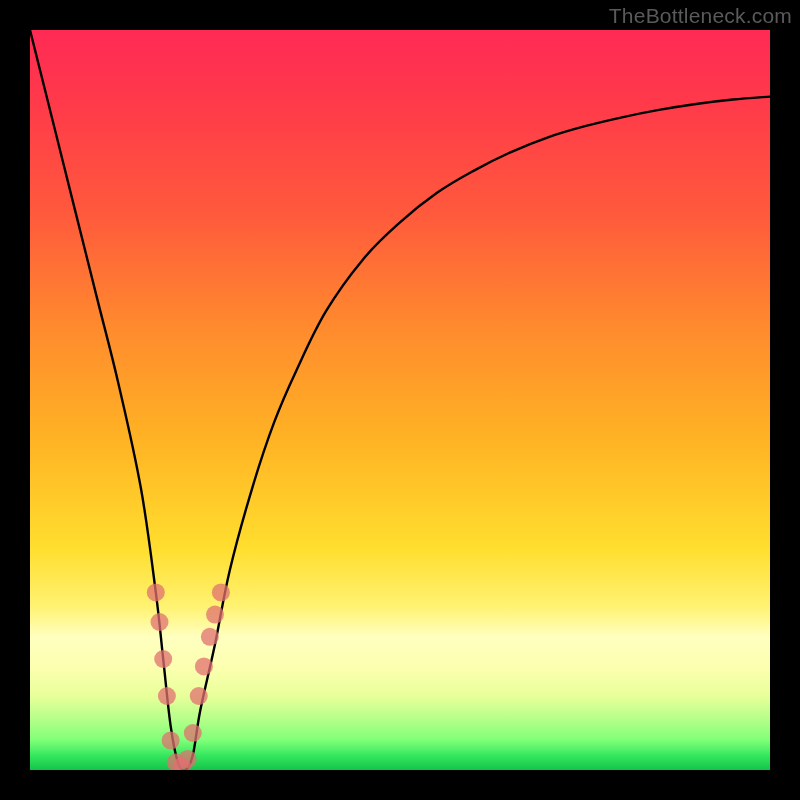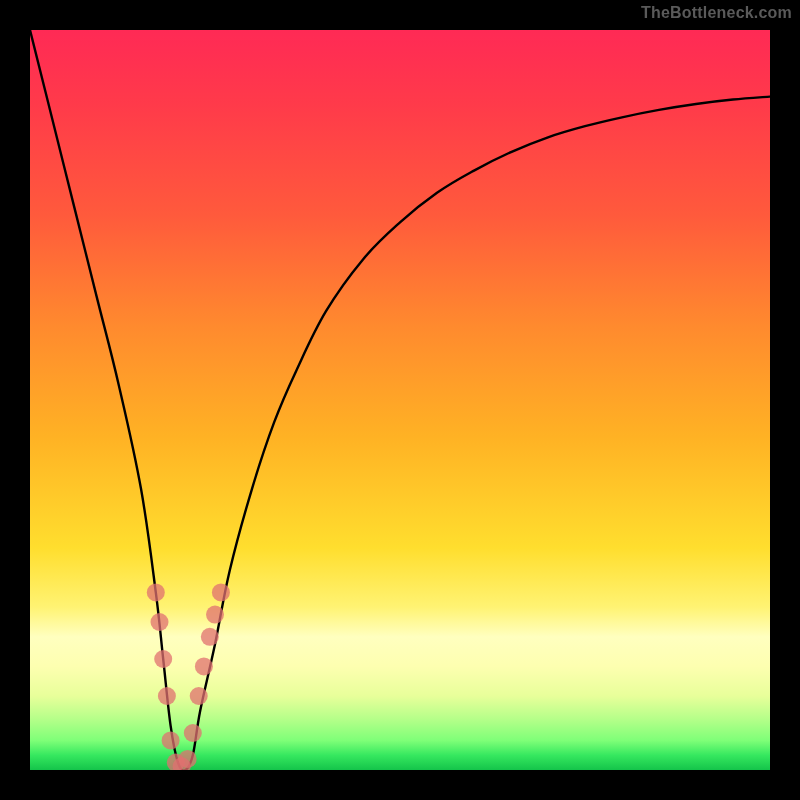--- a/index.html
+++ b/index.html
@@ -45,22 +45,22 @@
       #7fff78 96%,
       #36e85f 98%,
       #14c44a 100%
     );
   }
   .watermark {
     position: absolute;
     top: 4px;
     right: 8px;
     color: #5a5a5a;
-    font-size: 16px;
-    font-weight: 700;
+    font-size: 21px;
+    font-weight: 400;
     letter-spacing: 0.2px;
     user-select: none;
   }
   svg.curve {
     position: absolute;
     inset: 0;
   }
 </style>
 </head>
 <body>

